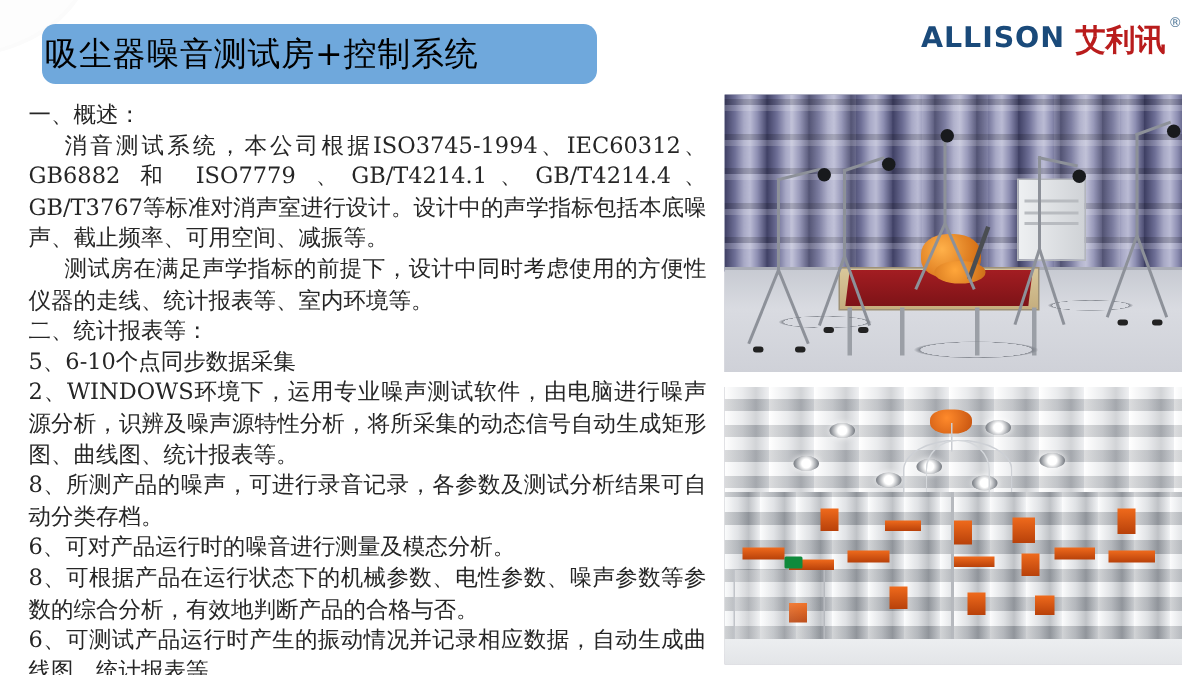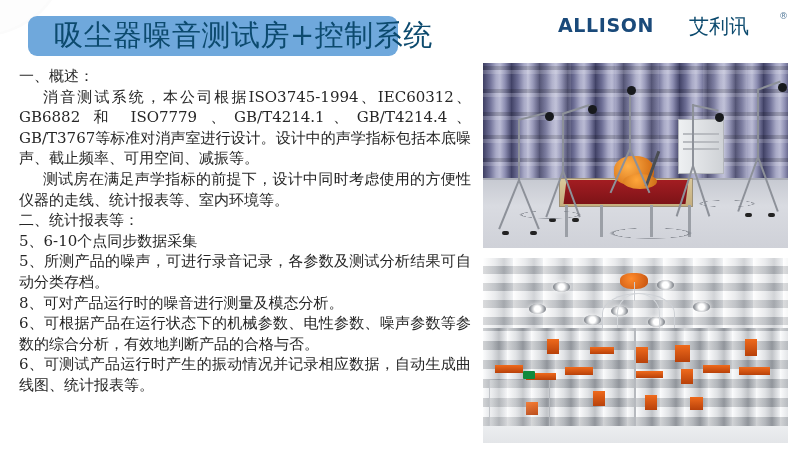--- a/index.html
+++ b/index.html
@@ -23,49 +23,48 @@
   
   .title-box {
     position: absolute; left: 28px; top: 16px;
     width: 370px; height: 40px;
     background: #6fa8dc;
     border-radius: 9px;
     display: flex; align-items: center;
   }
   .title-text {
     font-family: "DejaVu Serif", "Liberation Serif", serif;
-    font-size: 29px;
-    color: #0c4a6e;
+    font-size: 22px;
+    color: #000000;
     letter-spacing: 0.5px;
-    padding-left: 26px;
+    padding-left: 2px;
     white-space: nowrap;
   }
 
   
   .logo {
     position: absolute; right: 12px; top: 16px;
     display: flex; align-items: flex-start;
     color: #1a4a7a;
-    gap: 28px;
   }
   .logo-en {
     font-family: "DejaVu Sans", "Liberation Sans", sans-serif;
     font-weight: bold;
     font-size: 19px;
     letter-spacing: 0.6px;
     line-height: 1;
     color: #1a4a7a;
   }
   .logo-cn {
     font-family: "DejaVu Sans", "Liberation Sans", sans-serif;
-    font-weight: normal;
+    font-weight: bold;
     font-size: 20px;
     line-height: 1;
     margin-left: 7px;
-    color: #0c4a6e;
+    color: #b91c1c;
   }
   .logo-r {
     font-family: "DejaVu Sans", "Liberation Sans", sans-serif;
     font-size: 9px;
     color: #5a7f9e;
     margin-left: 2px;
     margin-top: -5px;
   }
 
   
@@ -253,23 +252,24 @@
     <span class="logo-cn">艾利讯</span>
     <span class="logo-r">®</span>
   </div>
 
   <div class="body-text">
     <p>一、概述：</p>
     <p class="indent">消音测试系统，本公司根据ISO3745-1994、IEC60312、GB6882 和 ISO7779 、GB/T4214.1、GB/T4214.4、 GB/T3767等标准对消声室进行设计。设计中的声学指标包括本底噪声、截止频率、可用空间、减振等。</p>
     <p class="indent">测试房在满足声学指标的前提下，设计中同时考虑使用的方便性仪器的走线、统计报表等、室内环境等。</p>
     <p>二、统计报表等：</p>
     <p>5、6-10个点同步数据采集</p>
-    <p>5、所测产品的噪声，可进行录音记录，各参数及测试分析结果可自动分类存档。</p>
-    <p>8、可对产品运行时的噪音进行测量及模态分析。</p>
-    <p>6、可根据产品在运行状态下的机械参数、电性参数、噪声参数等参数的综合分析，有效地判断产品的合格与否。</p>
+    <p>2、WINDOWS环境下，运用专业噪声测试软件，由电脑进行噪声源分析，识辨及噪声源特性分析，将所采集的动态信号自动生成矩形图、曲线图、统计报表等。</p>
+    <p>8、所测产品的噪声，可进行录音记录，各参数及测试分析结果可自动分类存档。</p>
+    <p>6、可对产品运行时的噪音进行测量及模态分析。</p>
+    <p>8、可根据产品在运行状态下的机械参数、电性参数、噪声参数等参数的综合分析，有效地判断产品的合格与否。</p>
     <p>6、可测试产品运行时产生的振动情况并记录相应数据，自动生成曲线图、统计报表等。</p>
   </div>
 
   <div class="photo" id="photo-top">
     <div class="chamber-purple">
       <div class="cp-wall"></div>
       <div class="cp-floor">
         <div class="cp-floor-line"></div>
       </div>
       <div class="cp-cond">

